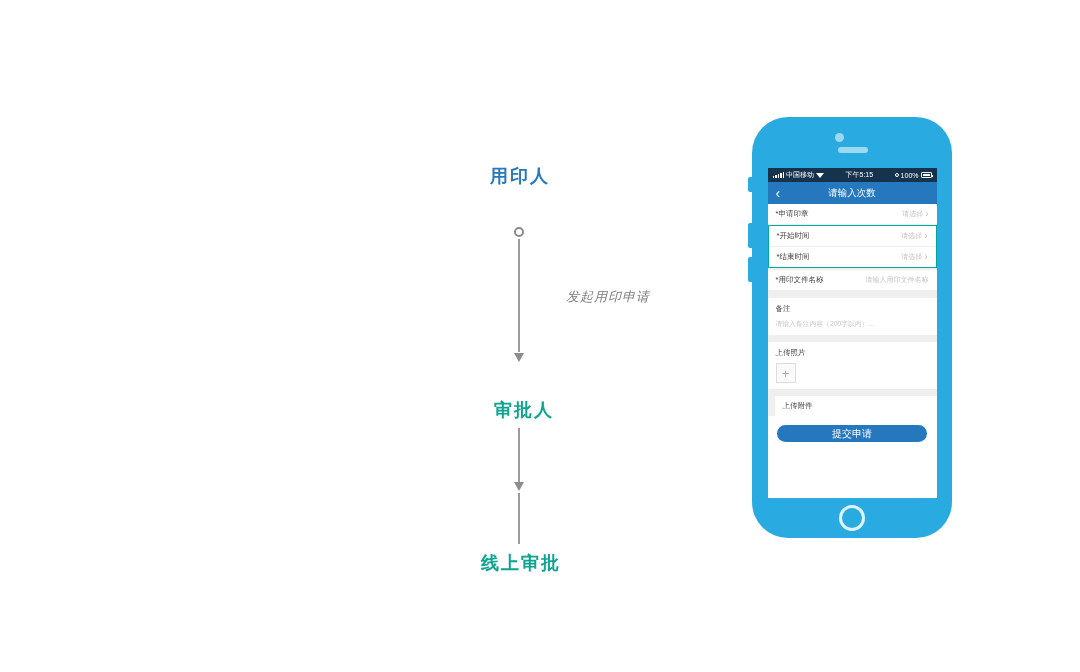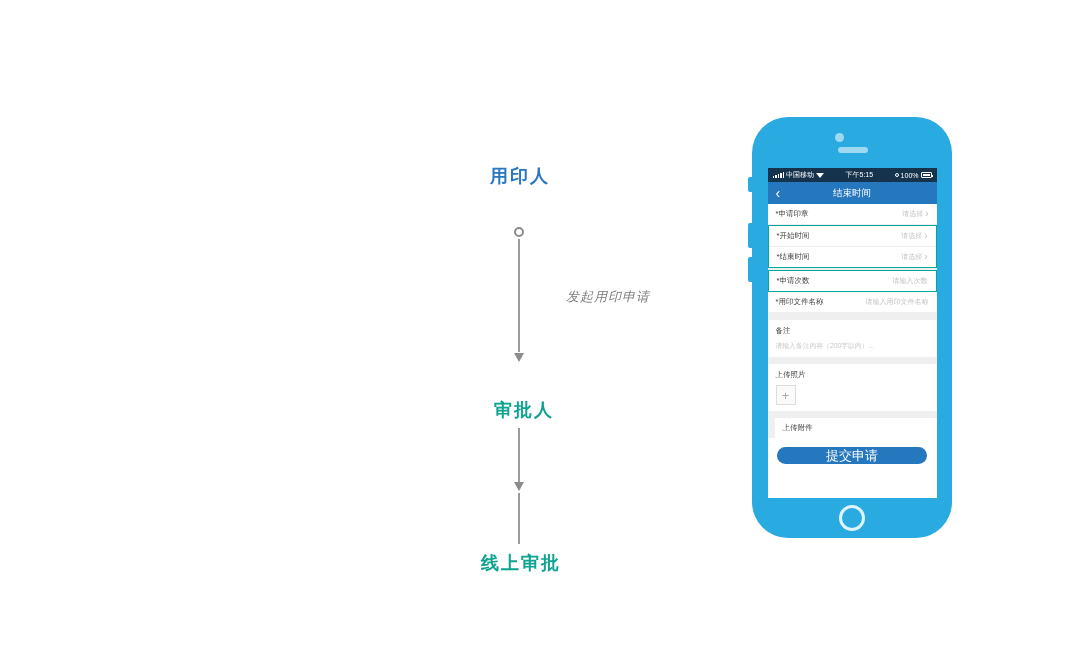--- a/index.html
+++ b/index.html
@@ -49,21 +49,21 @@
   .hl { border:1px solid #00A99D; flex:0 0 auto; }
   .gap2 { height:2px; flex:0 0 auto; }
   .gap8 { height:8px; flex:0 0 auto; }
   .gap7 { height:7px; flex:0 0 auto; }
   .block { background:#fff; padding:6px 8px; flex:0 0 auto; }
   .blabel { font-size:7.5px; color:#404040; }
   .bplaceholder { font-size:6.8px; color:#C8C8C8; margin-top:5px; }
   .plusbox { margin-top:5px; width:20px; height:20px; border:1px solid #DDDDDD; background:#FAFAFA; color:#AAAAAA; font-size:13px; display:flex; align-items:center; justify-content:center; cursor:pointer; }
   .attach { height:20px; background:#fff; display:flex; align-items:center; padding:0 8px; flex:0 0 auto;margin-left:7px; }
   .submit-area { flex:1 1 auto; background:#fff; display:flex; justify-content:center; align-items:flex-start; padding-top:9px; }
-  .submit-btn { width:150px; height:17px; background:#2577BE; color:#fff; border:none; border-radius:9px; font-size:13px; display:flex; align-items:center; justify-content:center; cursor:pointer; }
+  .submit-btn { width:150px; height:17px; background:#2577BE; color:#fff; border:none; border-radius:9px; font-size:10px; display:flex; align-items:center; justify-content:center; cursor:pointer; }
 </style>
 </head>
 <body>
 
 <div>
   <div class="flow-node blue" style="left:520px; top:164px;">用印人</div>
 
   <div class="flow-circle" style="left:519px; top:227px;"></div>
 
   <div class="flow-line" style="left:519px; top:239px; height:113px;"></div>
@@ -107,21 +107,21 @@
       <span>下午5:15</span>
       <span class="sb-right">
         <span class="dotic"></span>
         <span>100%</span>
         <span class="batt"></span>
       </span>
     </div>
 
     <div class="navbar">
       <span class="back">‹</span>
-      <span>结束时间</span>
+      <span>请输入次数</span>
     </div>
 
     <div class="formbody">
 
       <div class="frow">
         <span class="lbl">*申请印章</span>
         <span class="val">
           <span>请选择</span>
           <span class="chev">›</span>
         </span>
@@ -141,28 +141,20 @@
           <span class="lbl">*结束时间</span>
           <span class="val">
             <span>请选择</span>
             <span class="chev">›</span>
           </span>
         </div>
       </div>
 
       <div class="gap2"></div>
 
-      <div class="hl">
-        <div class="frow">
-          <span class="lbl">*申请次数</span>
-          <span class="val">
-            <span>请输入次数</span>
-          </span>
-        </div>
-      </div>
 
       <div class="frow">
         <span class="lbl">*用印文件名称</span>
         <span class="val">
           <span>请输入用印文件名称</span>
         </span>
       </div>
 
       <div class="gap8"></div>
 

